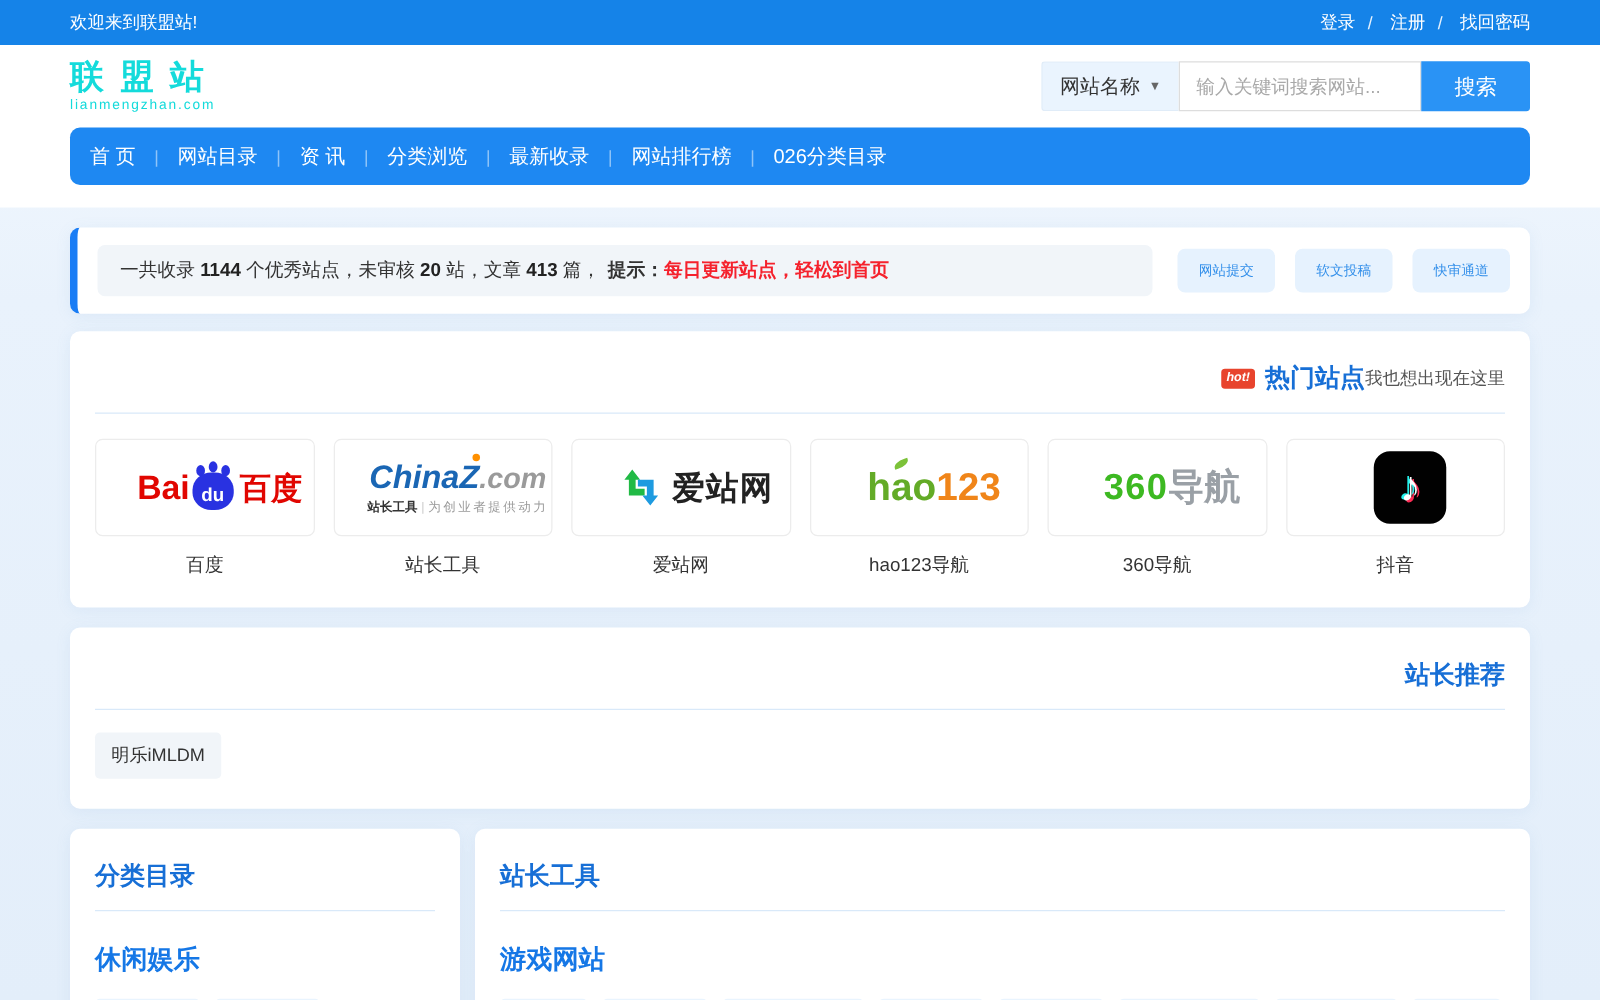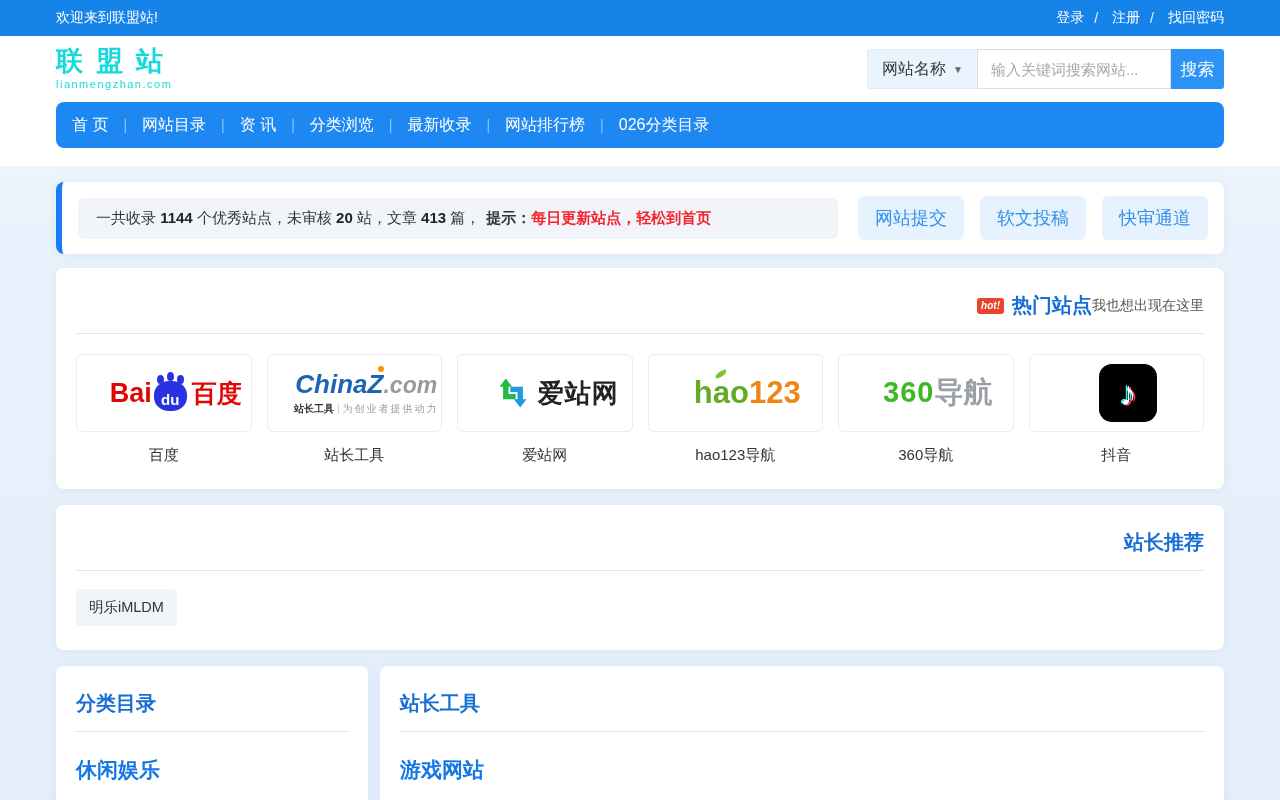--- a/index.html
+++ b/index.html
@@ -22,38 +22,38 @@
   .header-zone { background:#fff; padding-bottom:18px; }
   .header { height:66px; display:flex; align-items:center; justify-content:space-between; }
   .logo-title { color:#14dbdb; font-size:27px; font-weight:bold; letter-spacing:13px; line-height:1; }
   .logo-sub { color:#14dbdb; font-size:11px; letter-spacing:1.5px; margin-top:3px; }
   .search-box { display:flex; align-items:stretch; height:40px; }
   .search-select { background:#eaf4fe; border:1px solid #e0ecf8; border-right:none; border-radius:3px 0 0 3px;
     display:flex; align-items:center; padding:14px 14px; font-size:16px; color:#333; cursor:pointer; }
   .search-select .arrow { font-size:10px; color:#666; margin-left:7px; }
   .search-input { width:194px; border:1px solid #ddd; border-radius:0; padding:10px 13px; font-size:15px; color:#333; outline:none; }
   .search-input::placeholder { color:#a9a9a9; }
-  .search-btn { width:53px; background:#2a93f5; color:#fff; border:none; font-size:17px; border-radius:0 3px 3px 0; cursor:pointer; }
+  .search-btn { width:87px; background:#2a93f5; color:#fff; border:none; font-size:17px; border-radius:0 3px 3px 0; cursor:pointer; }
 
   
   .nav { background:#1e88f2; border-radius:8px; height:46px; display:flex; align-items:center; padding:0 16px; }
   .nav a { color:#fff; font-size:16px; text-decoration:none; white-space:nowrap; }
   .nav .nav-sep { color:rgba(255,255,255,.5); margin:0 15px; font-size:14px; }
 
   
   .card { background:#fff; border-radius:8px; box-shadow:0 2px 12px rgba(110,155,210,.10); }
 
   
   .notice-card { margin-top:16px; border-left:6px solid #1a7df5; padding:14px 16px; display:flex; align-items:center; }
   .notice-inner { flex:1; background:#f1f5f9; border-radius:6px; padding:11px 18px; font-size:15px; color:#333; margin-right:20px; white-space:nowrap; }
   .notice-inner b { font-weight:bold; color:#222; }
   .notice-tip-label { font-weight:bold; color:#333; margin-left:6px; }
   .notice-tip { color:#f5222d; font-weight:bold; }
   .notice-btns { display:flex; gap:16px; }
-  .notice-btn { background:#e6f2fe; color:#3490ea; font-size:18px; padding:10px 17px; border-radius:6px; border:none; cursor:pointer; white-space:nowrap; }
+  .notice-btn { background:#e6f2fe; color:#3490ea; font-size:11px; padding:10px 17px; border-radius:6px; border:none; cursor:pointer; white-space:nowrap; }
 
   
   .section-card { margin-top:14px; padding:24px 20px; }
   .section-head { display:flex; align-items:center; justify-content:flex-end; }
   .section-title-wrap { display:flex; align-items:center; }
   .hot-badge { background:#e8442d; color:#fff; font-size:10px; font-style:italic; font-weight:bold;
     padding:2px 4px; border-radius:3px; margin-right:8px; line-height:1.2; }
   .section-title { color:#176fd6; font-size:20px; font-weight:bold; }
   .section-more { color:#555; font-size:14px; text-decoration:none; }
   .section-divider { border:none; border-top:1px solid #d9e9f9; margin-top:14px; }

